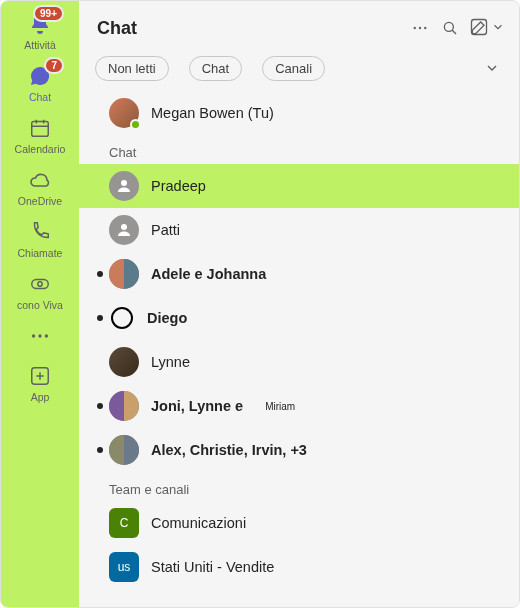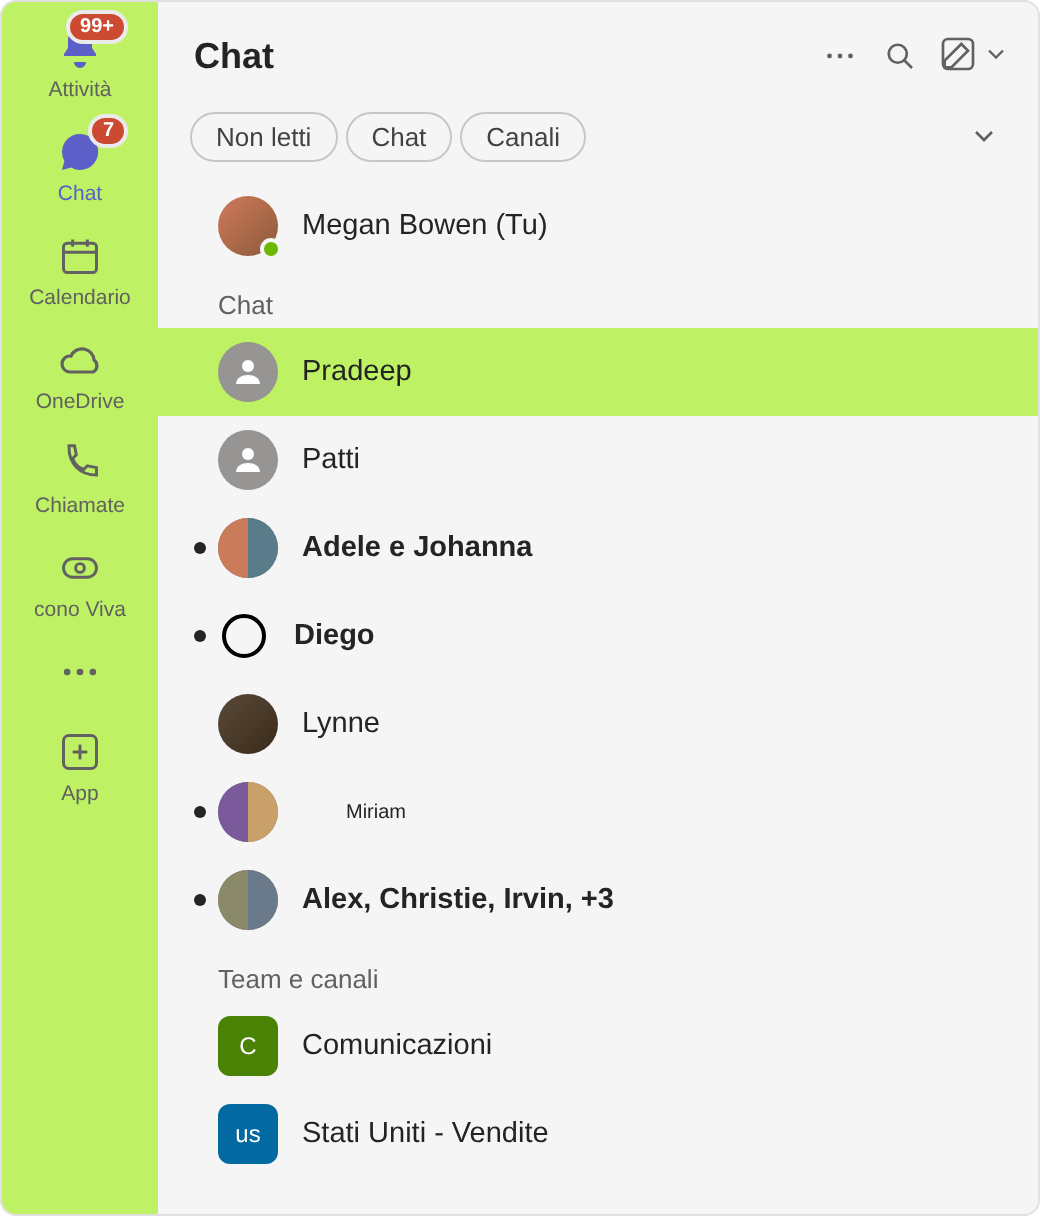--- a/index.html
+++ b/index.html
@@ -15,21 +15,21 @@
   .badge { position:absolute; top:0; right:10px; background:#cc4a31; color:#fff; font-size:10px; font-weight:600; padding:1px 5px; border-radius:10px; border:2px solid #ebebeb; }
   .rail-bottom { margin-top:2px; }
 
   
   .main { flex:1; background:#f5f5f5; display:flex; flex-direction:column; }
   .hdr { display:flex; align-items:center; padding:12px 14px 8px 18px; }
   .hdr-title { font-size:18px; font-weight:700; flex:1; }
   .hdr-btn { width:30px; height:30px; display:flex; align-items:center; justify-content:center; color:#616161; cursor:pointer; border-radius:4px; }
   .compose { display:flex; align-items:center; gap:2px; margin-left:4px;}
 
-  .filters { display:flex; align-items:center; gap:4px; padding:4px 14px 10px 16px; }
+  .filters { display:flex; align-items:center; gap:20px; padding:4px 14px 10px 16px; }
   .pill { border:1px solid #c7c7c7; background:#f5f5f5; border-radius:16px; padding:4px 12px; font-size:13px; cursor:pointer; color:#424242;}
   .filters .spacer { flex:1; }
   .chev-btn { width:26px; height:26px; display:flex; align-items:center; justify-content:center; cursor:pointer; color:#616161; }
 
   .list { flex:1; overflow:auto; padding-bottom:20px; }
   .row { display:flex; align-items:center; padding:6px 12px 6px 18px; height:44px; cursor:pointer; position:relative;}
   .row.selected { background:#bef264; }
   .row .dot { width:6px; height:6px; border-radius:50%; background:#242424; margin-right:6px; }
   .row .dot-space { width:12px; }
   .avatar { width:30px; height:30px; border-radius:50%; background:#888; display:flex; align-items:center; justify-content:center; color:#fff; font-size:12px; flex-shrink:0; margin-right:12px; position:relative; overflow:hidden;}
@@ -235,20 +235,21 @@
         <span class="avatar" style="background:linear-gradient(135deg,#5a4a3a,#3a2a1a)"></span>
         <span class="name">Lynne</span>
       </div>
 
       <div class="row unread">
         <span class="dot"></span>
         <span class="avatar">
           <span class="half l" style="background:#7a5a9a"></span>
             <span class="half r" style="background:#c9a06a"></span>
         </span>
+        <span class="name">Joni, Lynne e</span>
         <span class="extra">Miriam</span>
       </div>
 
       <div class="row unread">
         <span class="dot"></span>
         <span class="avatar">
           <span class="half l" style="background:#8a8a6a"></span>
             <span class="half r" style="background:#6a7a8a"></span>
         </span>
         <span class="name">Alex, Christie, Irvin, +3</span>

